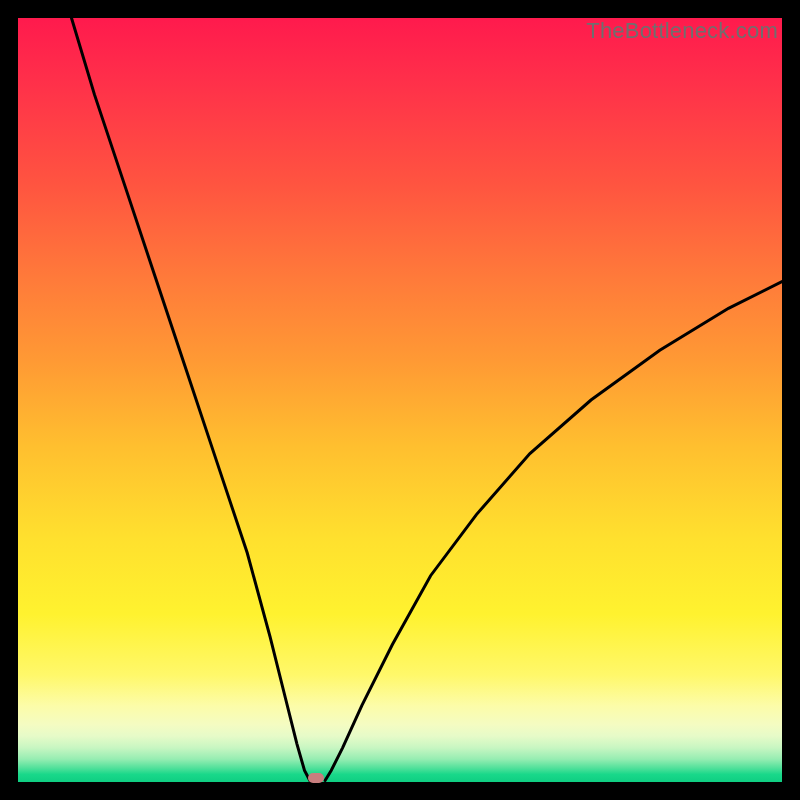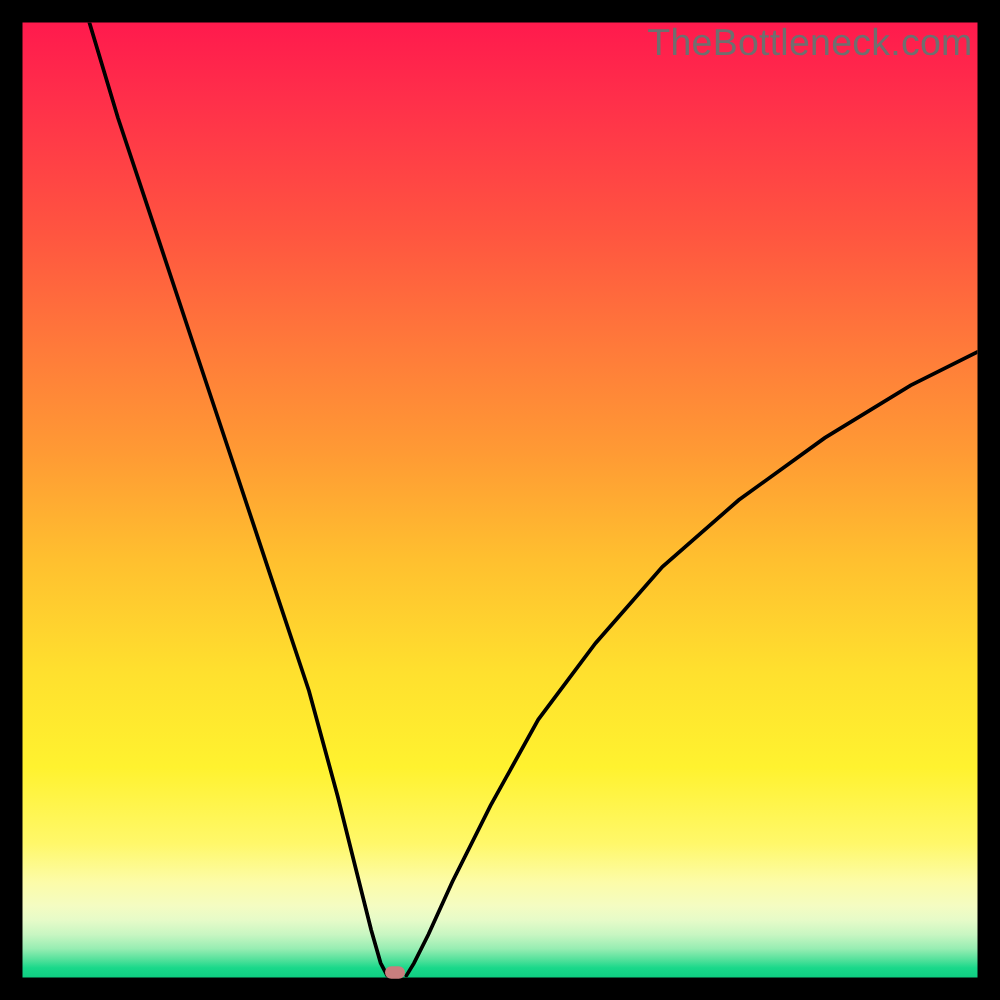--- a/index.html
+++ b/index.html
@@ -45,21 +45,21 @@
       #4fe09a 98.2%,
       #19d88a 99%,
       #0fce82 100%
     );
   }
   .watermark {
     position: absolute;
     top: 0px;
     right: 4px;
     color: #6f6f6f;
-    font-size: 30px;
+    font-size: 22px;
     font-weight: 500;
     letter-spacing: 0.2px;
     user-select: none;
   }
   svg.curve {
     position: absolute;
     left: 0;
     top: 0;
     width: 764px;
     height: 764px;

